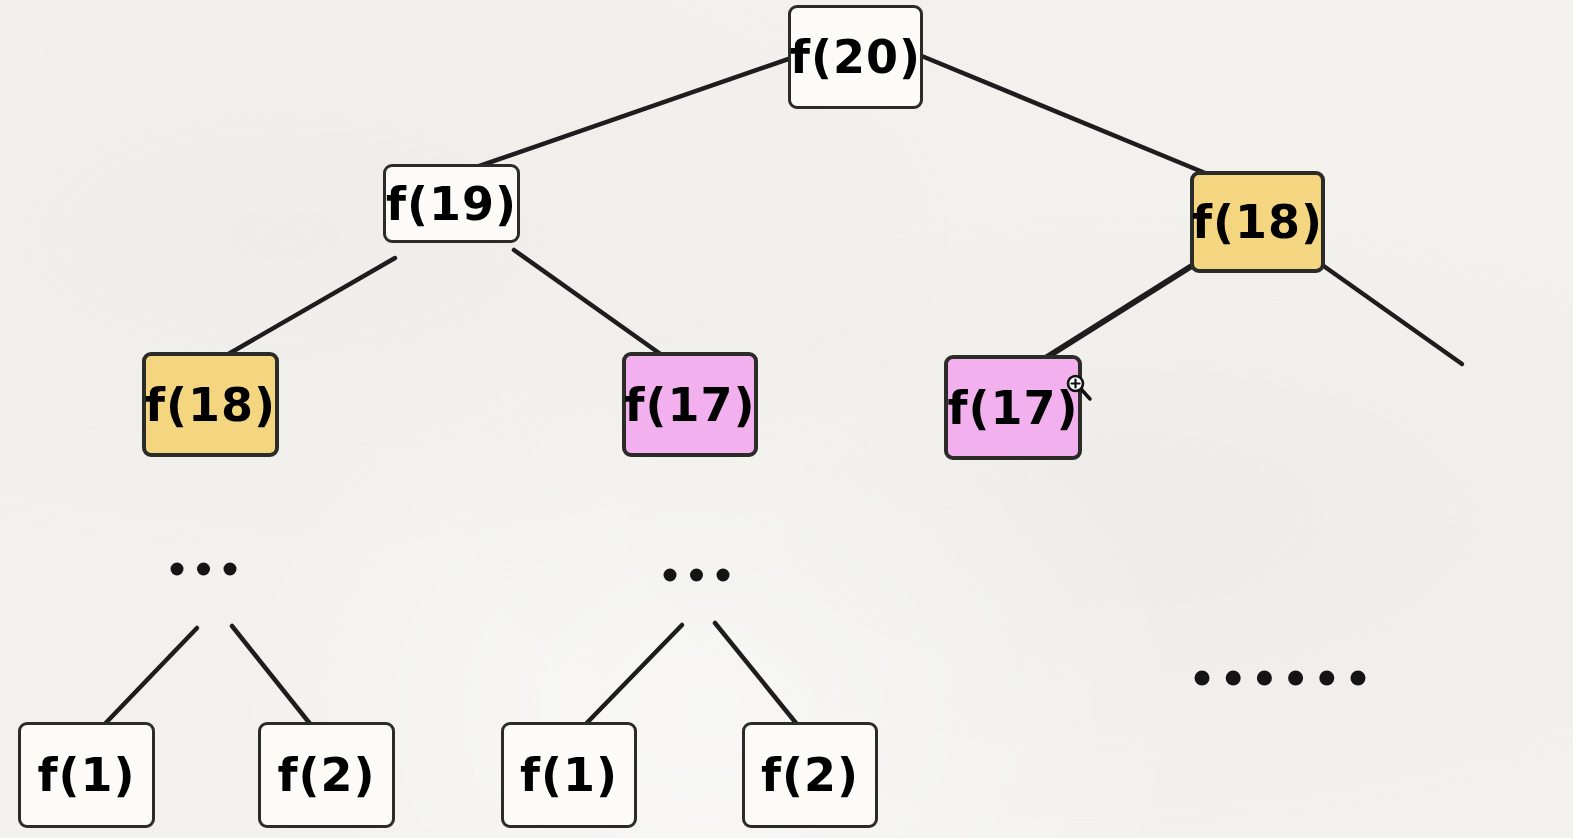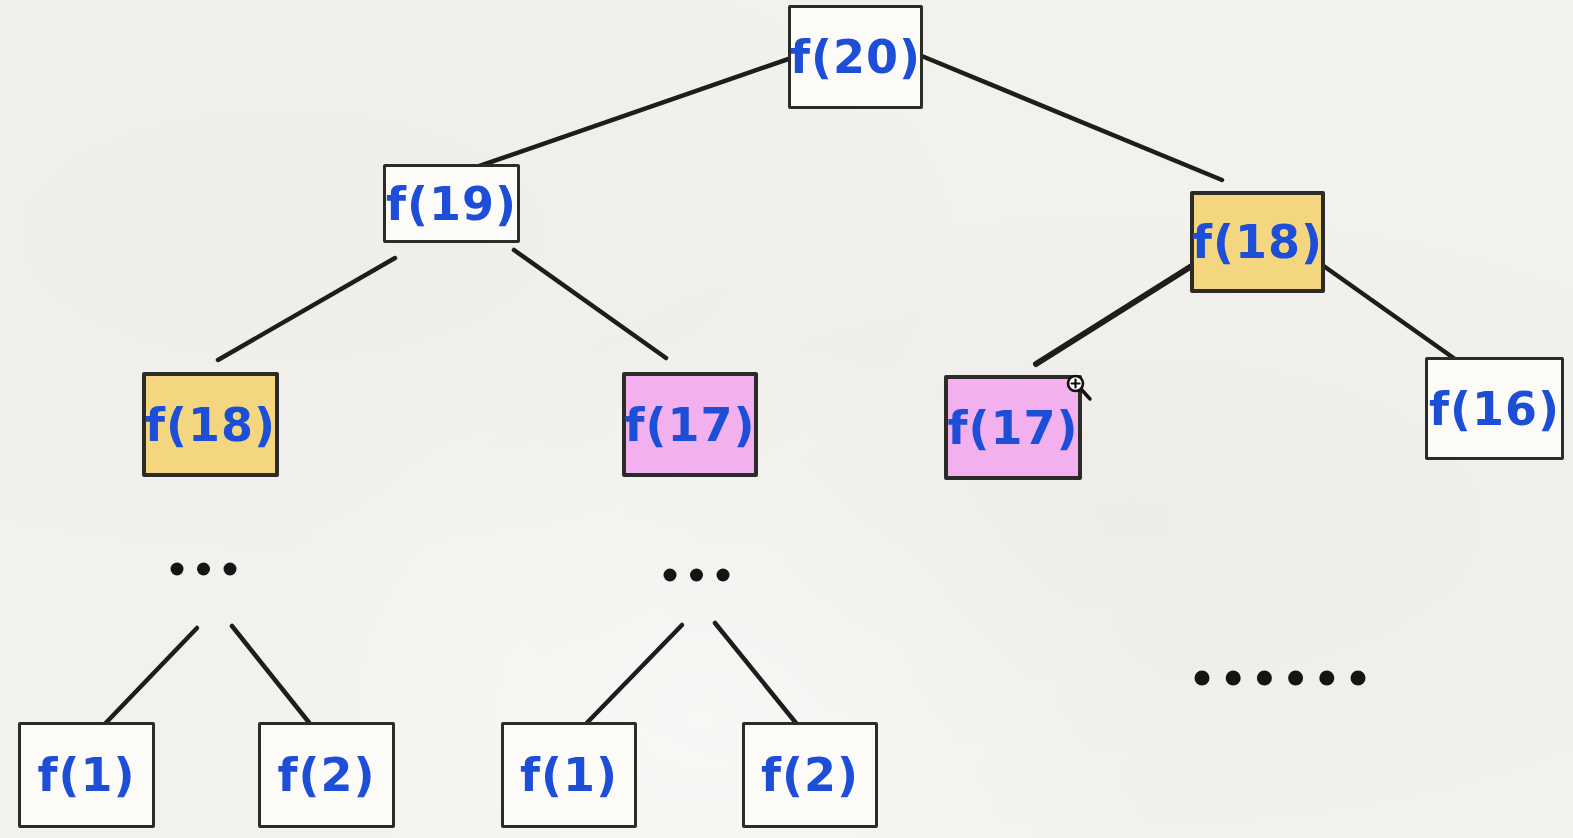--- a/index.html
+++ b/index.html
@@ -27,28 +27,28 @@
   #cursor-layer { z-index: 10; }
 
   .node {
     position: absolute;
     z-index: 5;
     display: flex;
     align-items: center;
     justify-content: center;
     box-sizing: border-box;
     border: 3px solid #2b2b28;
-    border-radius: 2px;
+    border-radius: 9px;
     font-weight: 700;
     font-size: 46px;
     letter-spacing: 1px;
-    color: #1d4ed8;
+    color: #000000;
     text-align: center;
   }
-  .node.colored { border-width: 4px; margin-top: 20px; }
+  .node.colored { border-width: 4px; }
 
   
   #n-f20        { left: 788px;  top: 5px;   width: 135px; height: 104px; }
   #n-f19        { left: 383px;  top: 164px; width: 137px; height: 79px; }
   #n-f18-right  { left: 1190px; top: 171px; width: 135px; height: 102px; }
   #n-f18-left   { left: 142px;  top: 352px; width: 137px; height: 105px; }
   #n-f17-middle { left: 622px;  top: 352px; width: 136px; height: 105px; }
   #n-f17-right  { left: 944px;  top: 355px; width: 138px; height: 105px; }
   #n-f16        { left: 1425px; top: 357px; width: 139px; height: 103px; }
   #n-f1-bl      { left: 18px;   top: 722px; width: 137px; height: 106px; }
@@ -99,21 +99,20 @@
   <div id="n-f19" class="node" style="background-color: rgb(252, 251, 248);">f(19)</div>
 
   <div id="n-f18-right" class="node colored" style="background-color: rgb(243, 214, 127);">f(18)</div>
 
   <div id="n-f18-left" class="node colored" style="background-color: rgb(243, 214, 127);">f(18)</div>
 
   <div id="n-f17-middle" class="node colored" style="background-color: rgb(242, 177, 238);">f(17)</div>
 
   <div id="n-f17-right" class="node colored" style="background-color: rgb(242, 177, 238);">f(17)</div>
 
-  <div id="n-f16" class="node" style="background-color: rgb(252, 251, 248);">f(16)</div>
 
   <div id="n-f1-bl" class="node" style="background-color: rgb(252, 251, 248);">f(1)</div>
 
   <div id="n-f2-bl" class="node" style="background-color: rgb(252, 251, 248);">f(2)</div>
 
   <div id="n-f1-bm" class="node" style="background-color: rgb(252, 251, 248);">f(1)</div>
 
   <div id="n-f2-bm" class="node" style="background-color: rgb(252, 251, 248);">f(2)</div>
 
   <svg id="cursor-layer" class="layer" viewBox="0 0 1573 838" xmlns="http://www.w3.org/2000/svg">

